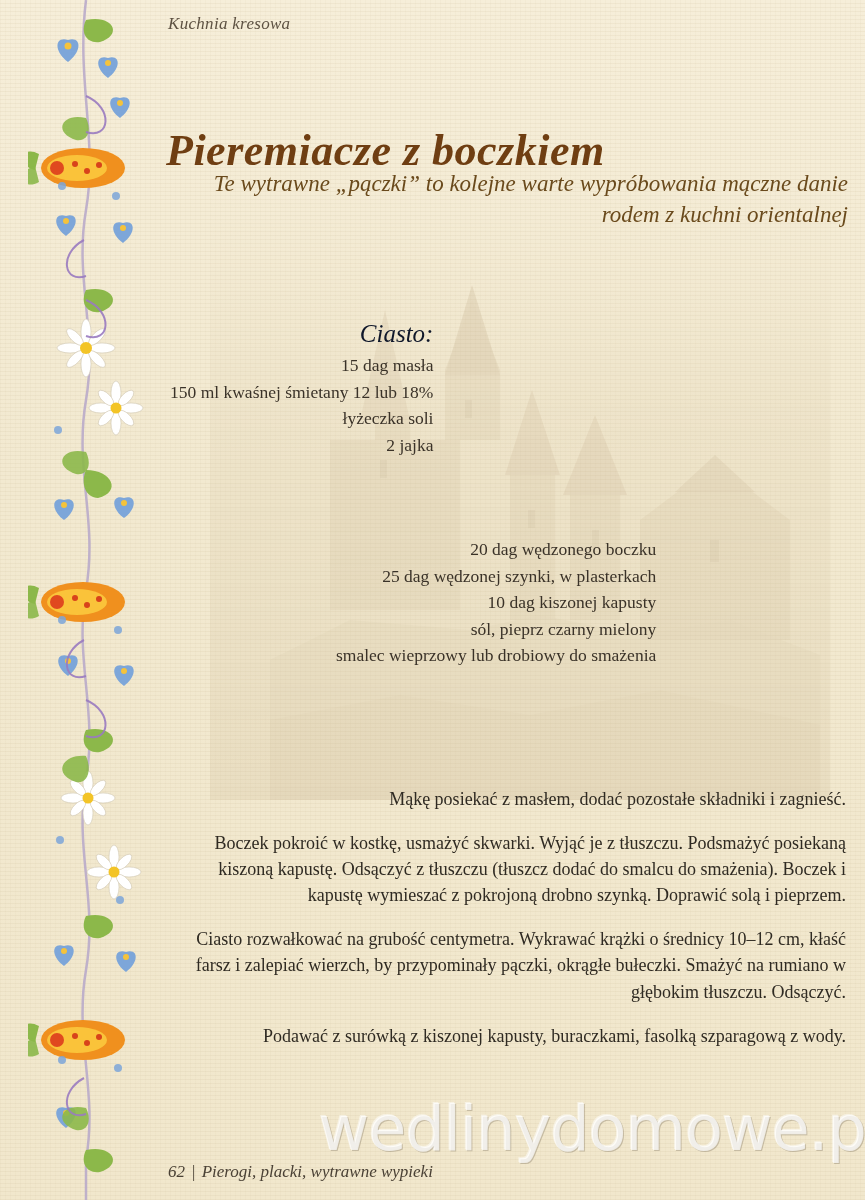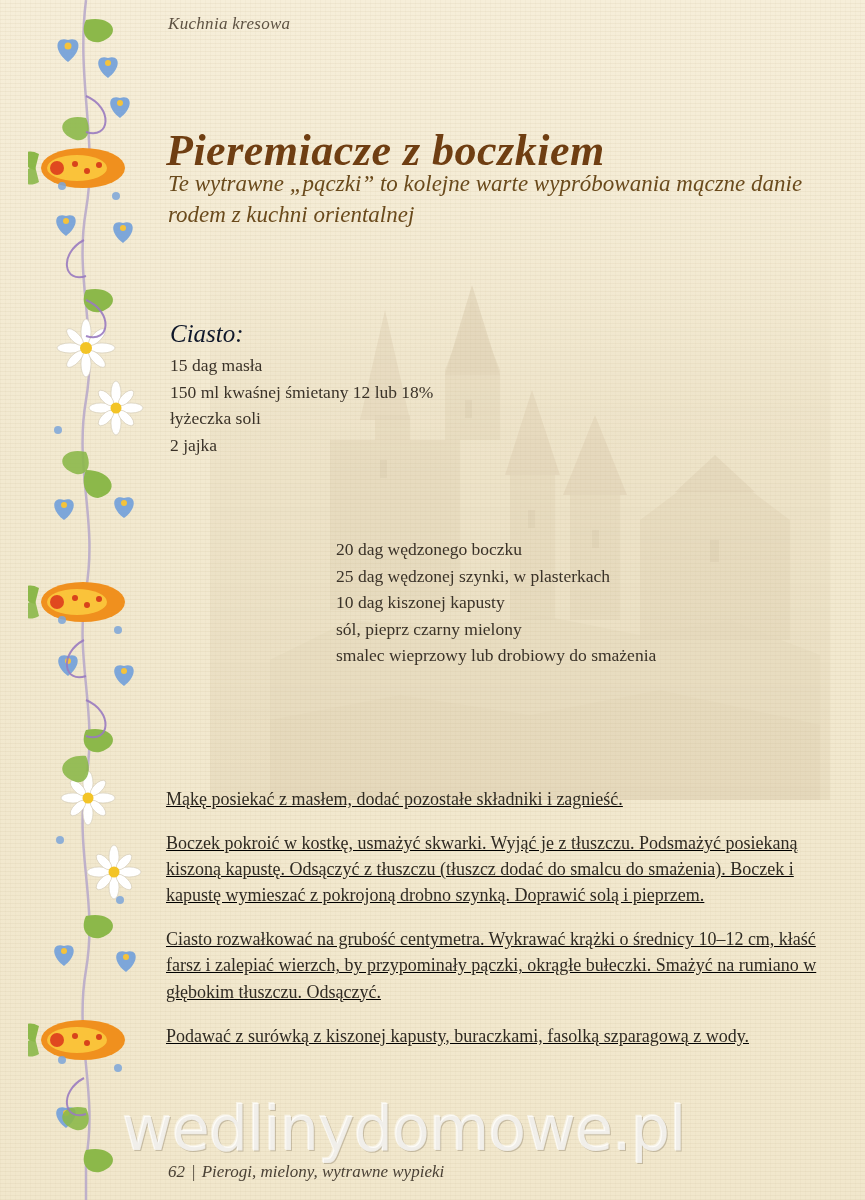--- a/index.html
+++ b/index.html
@@ -35,20 +35,21 @@
     height: 610px;
     opacity: 0.30;
     pointer-events: none;
   }
 
   .content {
     position: absolute;
     left: 0; top: 0;
     width: 744px;
     height: 1200px;
+    text-align: right;
   }
 
   
   .border-strip {
     position: absolute;
     left: 28px;
     top: 0;
     width: 120px;
     height: 1200px;
     pointer-events: none;
@@ -106,24 +107,23 @@
     color: #3a3228;
     line-height: 1.52;
     white-space: nowrap;
   }
 
   #dough-block { left: 170px; top: 320px; }
   #filling-block { left: 336px; top: 536px; }
 
   .steps {
     position: absolute;
-    left: 166px;
+    left: 188px;
     top: 786px;
     width: 658px;
-    text-decoration: underline;
   }
   .steps p {
     margin: 0 0 18px 0;
     font-size: 18px;
     line-height: 1.45;
     color: #2f2a22;
   }
 
   .footer {
     position: absolute;
@@ -414,16 +414,16 @@
   <div class="steps">
     <p>Mąkę posiekać z masłem, dodać pozostałe składniki i zagnieść.</p>
     <p>Boczek pokroić w kostkę, usmażyć skwarki. Wyjąć je z tłuszczu. Podsmażyć posiekaną kiszoną kapustę. Odsączyć z tłuszczu (tłuszcz dodać do smalcu do smażenia). Boczek i kapustę wymieszać z pokrojoną drobno szynką. Doprawić solą i pieprzem.</p>
     <p>Ciasto rozwałkować na grubość centymetra. Wykrawać krążki o średnicy 10–12 cm, kłaść farsz i zalepiać wierzch, by przypominały pączki, okrągłe bułeczki. Smażyć na rumiano w głębokim tłuszczu. Odsączyć.</p>
     <p>Podawać z surówką z kiszonej kapusty, buraczkami, fasolką szparagową z wody.</p>
   </div>
 
   <div class="site-watermark">wedlinydomowe.pl</div>
 
   <div class="footer">
-    <span class="page-num">62</span><span class="sep">|</span><span>Pierogi, mielony, wytrawne wypieki</span>
+    <span class="page-num">62</span><span class="sep">|</span><span>Pierogi, placki, wytrawne wypieki</span>
   </div>
 
 </div>
 
 </body></html>

